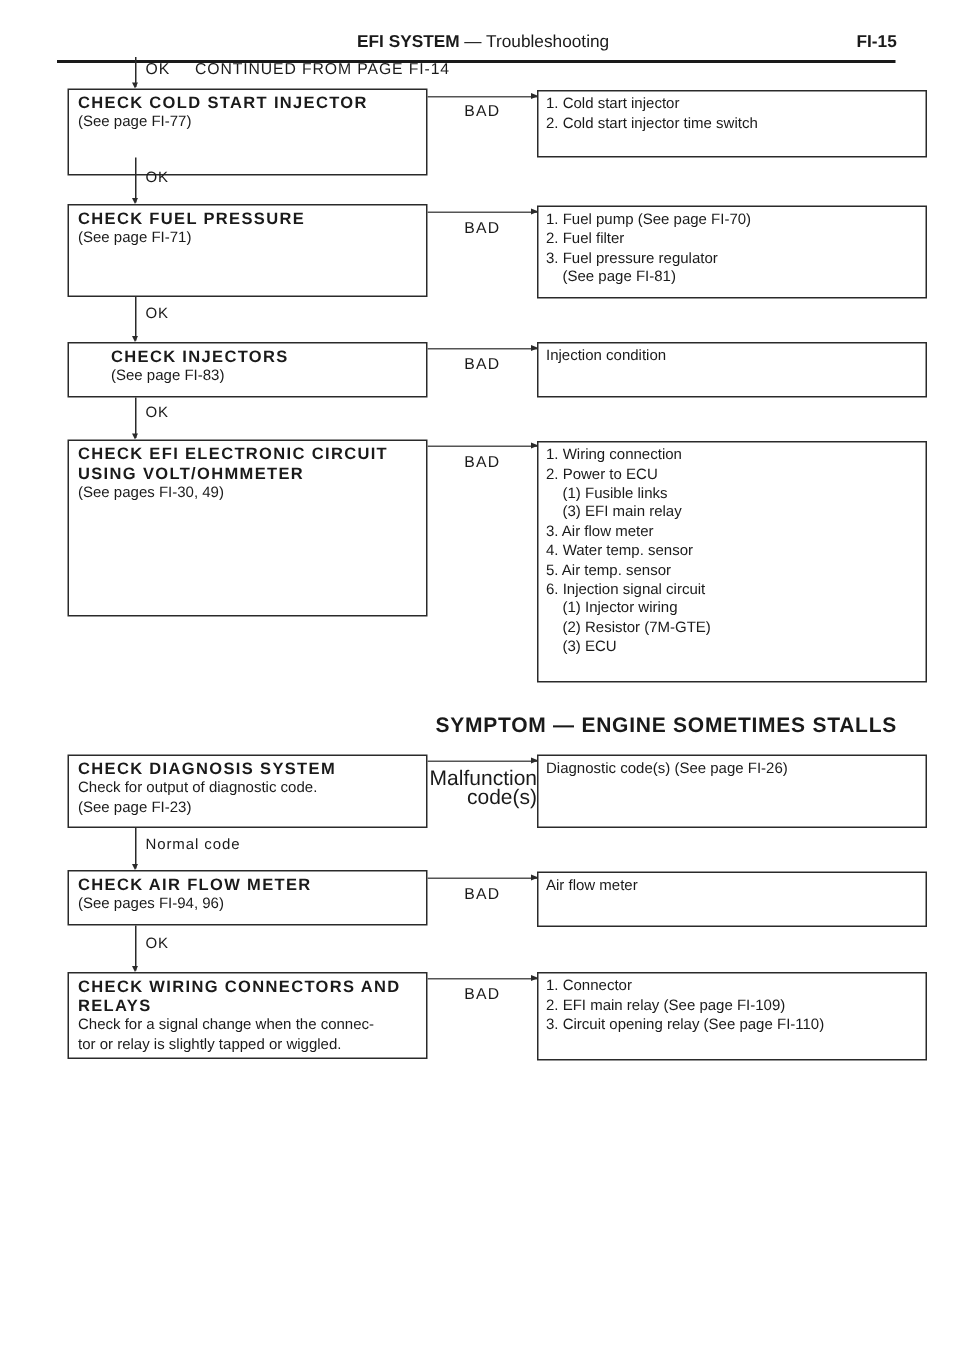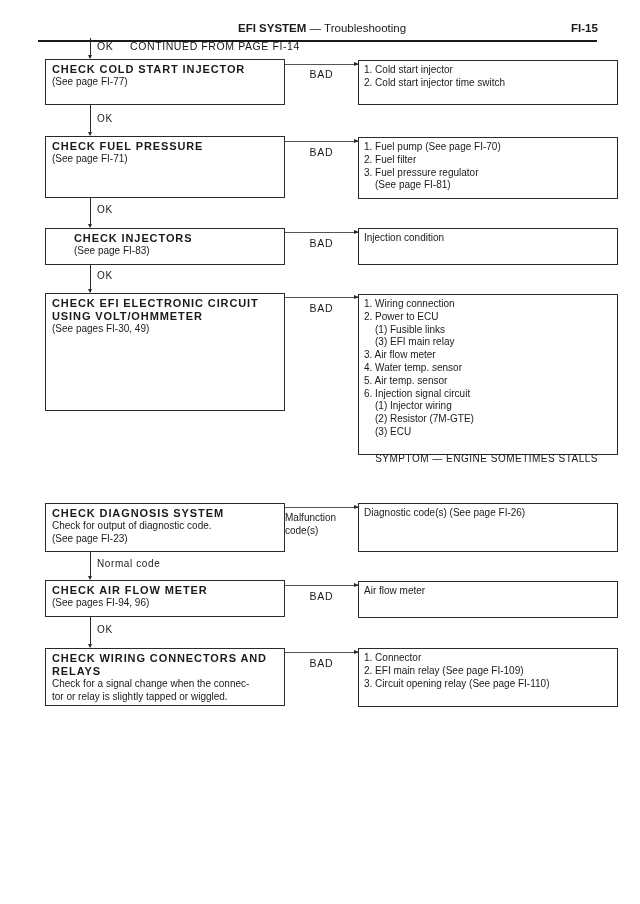--- a/index.html
+++ b/index.html
@@ -22,35 +22,35 @@
   .vline::after { content:""; position:absolute; left:-2px; bottom:-1px;
                   border-left:2.5px solid transparent; border-right:2.5px solid transparent;
                   border-top:4px solid #2a2a2a; }
   .hline { position:absolute; height:1px; background:#555; }
   .hline::after { content:""; position:absolute; right:-1px; top:-2px;
                   border-top:2.5px solid transparent; border-bottom:2.5px solid transparent;
                   border-left:5px solid #2a2a2a; }
   .cond { position:absolute; font-size:10.5px; letter-spacing:0.6px; white-space:nowrap; }
   .flow-lbl { position:absolute; font-size:10px; letter-spacing:0.6px; white-space:nowrap; }
   .bad { position:absolute; font-size:10.5px; letter-spacing:0.8px; text-align:center; width:73px; left:285px; }
-  .malf { position:absolute; font-size:10px; text-align:left; width:73px; left:285px; line-height:12.5px; }
-  .symptom { position:absolute; right:42px; top:453px; font-size:10px; font-weight:normal; letter-spacing:0.5px; white-space:nowrap; }
+  .malf { position:absolute; font-size:14px; text-align:right; width:73px; left:285px; line-height:12.5px; }
+  .symptom { position:absolute; right:42px; top:475px; font-size:14px; font-weight:bold; letter-spacing:0.5px; white-space:nowrap; }
 </style>
 </head>
 <body>
 
 <div class="abs hdr-title"><b>EFI SYSTEM</b> <span>—</span> <span>Troubleshooting</span></div>
 <div class="abs hdr-page">FI-15</div>
 <div class="abs hdr-line"></div>
 
 <div class="vline" style="left:90px; top:38px; height:20px;"></div>
 <div class="cond" style="left:97px; top:40px;">OK</div>
 <div class="cond" style="left:130px; top:40px;">CONTINUED FROM PAGE FI-14</div>
 
-<div class="box lbox" style="top:59px; height:46px;">
+<div class="box lbox" style="top:59px; height:58px;">
   <span class="ttl">CHECK COLD START INJECTOR</span>
   <span class="sub">(See page FI-77)</span>
 </div>
 <div class="hline" style="left:285px; top:64px; width:73px;"></div>
 <div class="bad" style="top:68px;">BAD</div>
 <div class="box rbox" style="top:60px; height:45px;">
   <span class="rline">1. Cold start injector</span>
   <span class="rline">2. Cold start injector time switch</span>
 </div>
 <div class="vline" style="left:90px; top:105px; height:30px;"></div>

